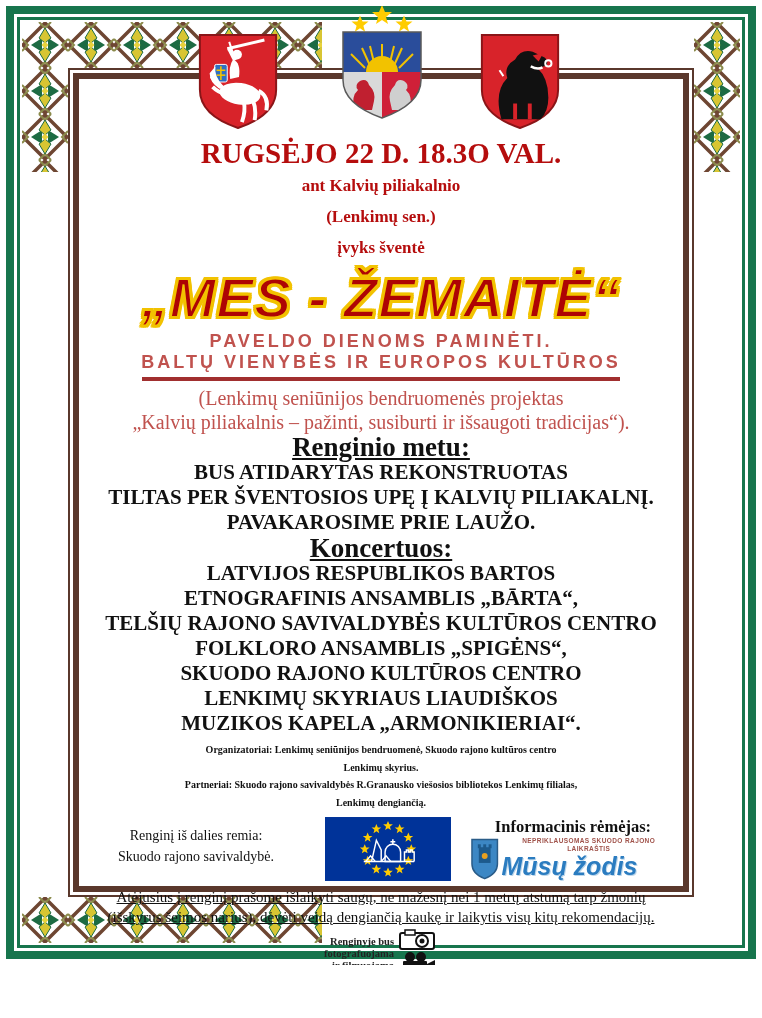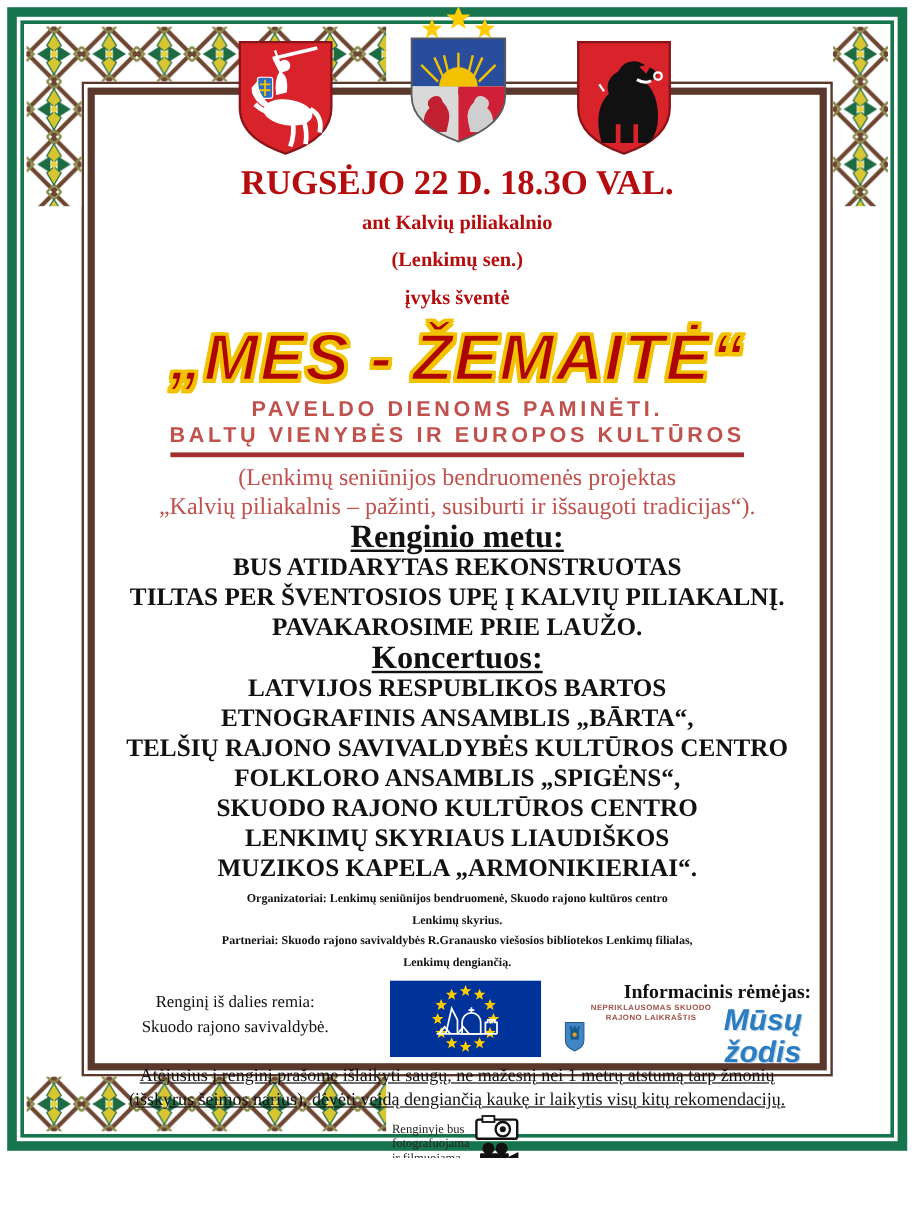--- a/index.html
+++ b/index.html
@@ -37,32 +37,32 @@
   .section-heading{font-size:27px;font-weight:bold;line-height:26px;text-decoration:underline;}
   .bold-line{font-size:21px;font-weight:bold;line-height:25px;}
   .org-block{margin-top:5px;}
   .org-line{font-size:10px;font-weight:bold;line-height:17.5px;}
   
   .sponsor-row{margin-top:6px;display:flex;align-items:flex-start;justify-content:space-between;height:64px;}
   .sponsor-left{width:220px;text-align:center;padding-top:8px;}
   .sponsor-left-line{font-size:14px;font-weight:normal;line-height:21px;}
   .eu-logo{width:126px;height:64px;}
   .sponsor-right{width:206px;text-align:center;}
-  .info-label{font-size:16.5px;font-weight:bold;line-height:19px;text-align:right;}
+  .info-label{font-size:16.5px;font-weight:bold;line-height:19px;}
   .np-logo{display:flex;align-items:center;justify-content:center;margin-top:1px;}
-  .np-text{display:flex;flex-direction:row;align-items:flex-start;margin-left:2px;}
+  .np-text{display:flex;flex-direction:column;align-items:flex-start;margin-left:2px;}
   .np-tagline{font-family:"Liberation Sans", sans-serif;font-size:6.5px;font-weight:bold;
               letter-spacing:0.4px;color:#a0524a;line-height:8px;}
   .np-name{font-family:"Liberation Sans", sans-serif;font-style:italic;font-weight:bold;
            font-size:25px;line-height:27px;color:#2b7cc0;text-shadow:1px 1px 0 #bcd6ea;}
   
   .covid-block{margin-top:6px;}
   .covid-line{font-size:15px;line-height:20px;text-decoration:underline;}
   .media-block{display:flex;justify-content:center;align-items:center;margin-top:2px;position:relative;z-index:6;}
-  .media-text{font-size:10.5px;font-weight:normal;line-height:12px;text-align:left;color:#222;}
+  .media-text{font-size:10.5px;font-weight:bold;line-height:12px;text-align:right;color:#222;}
   .media-icons{display:flex;flex-direction:column;margin-left:4px;}
 </style>
 </head>
 <body>
 
 <div class="poster">
 
   <svg width="0" height="0" style="position:absolute" aria-hidden="true">
     <defs>
       <pattern id="folk" width="46" height="46" patternUnits="userSpaceOnUse">

